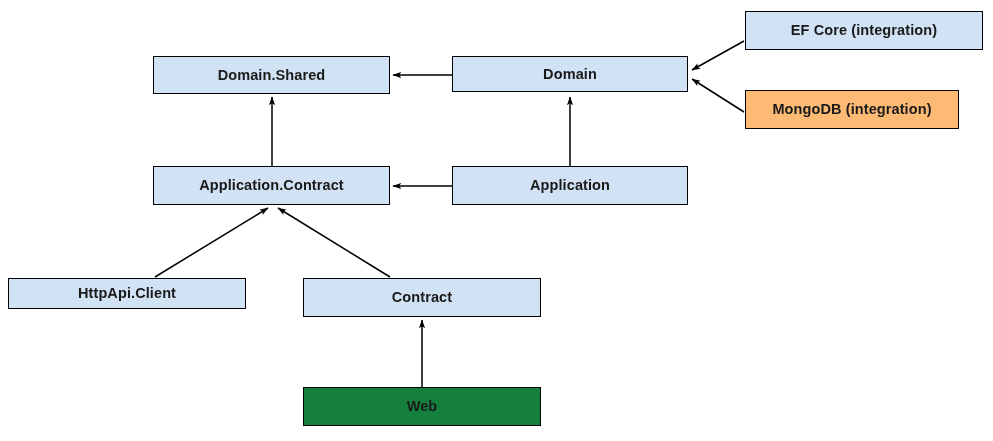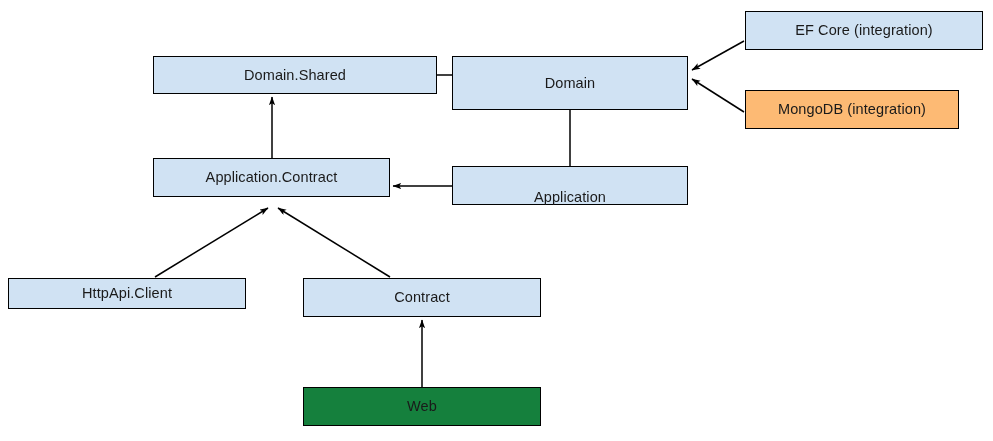--- a/index.html
+++ b/index.html
@@ -35,20 +35,21 @@
     justify-content: center;
     z-index: 2;
   }
   .node-label {
     font-family: "Liberation Sans", sans-serif;
     font-size: 14.5px;
     color: #1a1a1a;
     line-height: 1;
     letter-spacing: 0.1px;
     white-space: nowrap;
+    font-weight: bold;
   }
 </style>
 </head>
 <body>
 
 <div id="diagram-canvas" style="background: rgb(255, 255, 255);">
 
   <svg id="arrow-layer" viewBox="0 0 993 441" width="993" height="441" xmlns="http://www.w3.org/2000/svg">
     <defs>
       <marker id="arrowhead" markerWidth="9" markerHeight="9" refX="8.2" refY="3.1" orient="auto" markerUnits="userSpaceOnUse">
@@ -61,36 +62,36 @@
         <line x1="744" y1="112" x2="692" y2="79" stroke="#000000" stroke-width="1.5" marker-end="url(#arrowhead)"></line>
         <line x1="570" y1="166" x2="570" y2="97" stroke="#000000" stroke-width="1.5" marker-end="url(#arrowhead)"></line>
         <line x1="272" y1="166" x2="272" y2="97" stroke="#000000" stroke-width="1.5" marker-end="url(#arrowhead)"></line>
         <line x1="452" y1="186" x2="393" y2="186" stroke="#000000" stroke-width="1.5" marker-end="url(#arrowhead)"></line>
         <line x1="155" y1="277" x2="268" y2="208" stroke="#000000" stroke-width="1.5" marker-end="url(#arrowhead)"></line>
         <line x1="390" y1="277" x2="278" y2="208" stroke="#000000" stroke-width="1.5" marker-end="url(#arrowhead)"></line>
         <line x1="422" y1="387" x2="422" y2="320" stroke="#000000" stroke-width="1.5" marker-end="url(#arrowhead)"></line>
       </g>
   </svg>
 
-  <div class="node-box" style="left: 153px; top: 56px; width: 284px; height: 38px; background: rgb(208, 226, 243); border-color: rgb(0, 0, 0);">
+  <div class="node-box" style="left: 153px; top: 56px; width: 237px; height: 38px; background: rgb(208, 226, 243); border-color: rgb(0, 0, 0);">
     <span class="node-label" style="color: rgb(26, 26, 26);">Domain.Shared</span>
   </div>
-  <div class="node-box" style="left: 452px; top: 56px; width: 236px; height: 54px; background: rgb(208, 226, 243); border-color: rgb(0, 0, 0);">
+  <div class="node-box" style="left: 452px; top: 56px; width: 236px; height: 36px; background: rgb(208, 226, 243); border-color: rgb(0, 0, 0);">
     <span class="node-label" style="color: rgb(26, 26, 26);">Domain</span>
   </div>
   <div class="node-box" style="left: 745px; top: 11px; width: 238px; height: 39px; background: rgb(208, 226, 243); border-color: rgb(0, 0, 0);">
     <span class="node-label" style="color: rgb(26, 26, 26);">EF Core (integration)</span>
   </div>
   <div class="node-box" style="left: 745px; top: 90px; width: 214px; height: 39px; background: #fdba74; border-color: rgb(0, 0, 0);">
     <span class="node-label" style="color: rgb(26, 26, 26);">MongoDB (integration)</span>
   </div>
-  <div class="node-box" style="left: 153px; top: 158px; width: 237px; height: 39px; background: rgb(208, 226, 243); border-color: rgb(0, 0, 0);">
+  <div class="node-box" style="left: 153px; top: 166px; width: 237px; height: 39px; background: rgb(208, 226, 243); border-color: rgb(0, 0, 0);">
     <span class="node-label" style="color: rgb(26, 26, 26);">Application.Contract</span>
   </div>
-  <div class="node-box" style="left: 452px; top: 166px; width: 236px; height: 39px; background: rgb(208, 226, 243); border-color: rgb(0, 0, 0); align-items: flex-end;">
+  <div class="node-box" style="left: 452px; top: 166px; width: 236px; height: 39px; background: rgb(208, 226, 243); border-color: rgb(0, 0, 0);">
     <span class="node-label" style="color: rgb(26, 26, 26);">Application</span>
   </div>
   <div class="node-box" style="left: 8px; top: 278px; width: 238px; height: 31px; background: rgb(208, 226, 243); border-color: rgb(0, 0, 0);">
     <span class="node-label" style="color: rgb(26, 26, 26);">HttpApi.Client</span>
   </div>
   <div class="node-box" style="left: 303px; top: 278px; width: 238px; height: 39px; background: rgb(208, 226, 243); border-color: rgb(0, 0, 0);">
     <span class="node-label" style="color: rgb(26, 26, 26);">Contract</span>
   </div>
   <div class="node-box" style="left: 303px; top: 387px; width: 238px; height: 39px; background: #15803d; border-color: rgb(0, 0, 0);">
     <span class="node-label" style="color: rgb(26, 26, 26);">Web</span>

